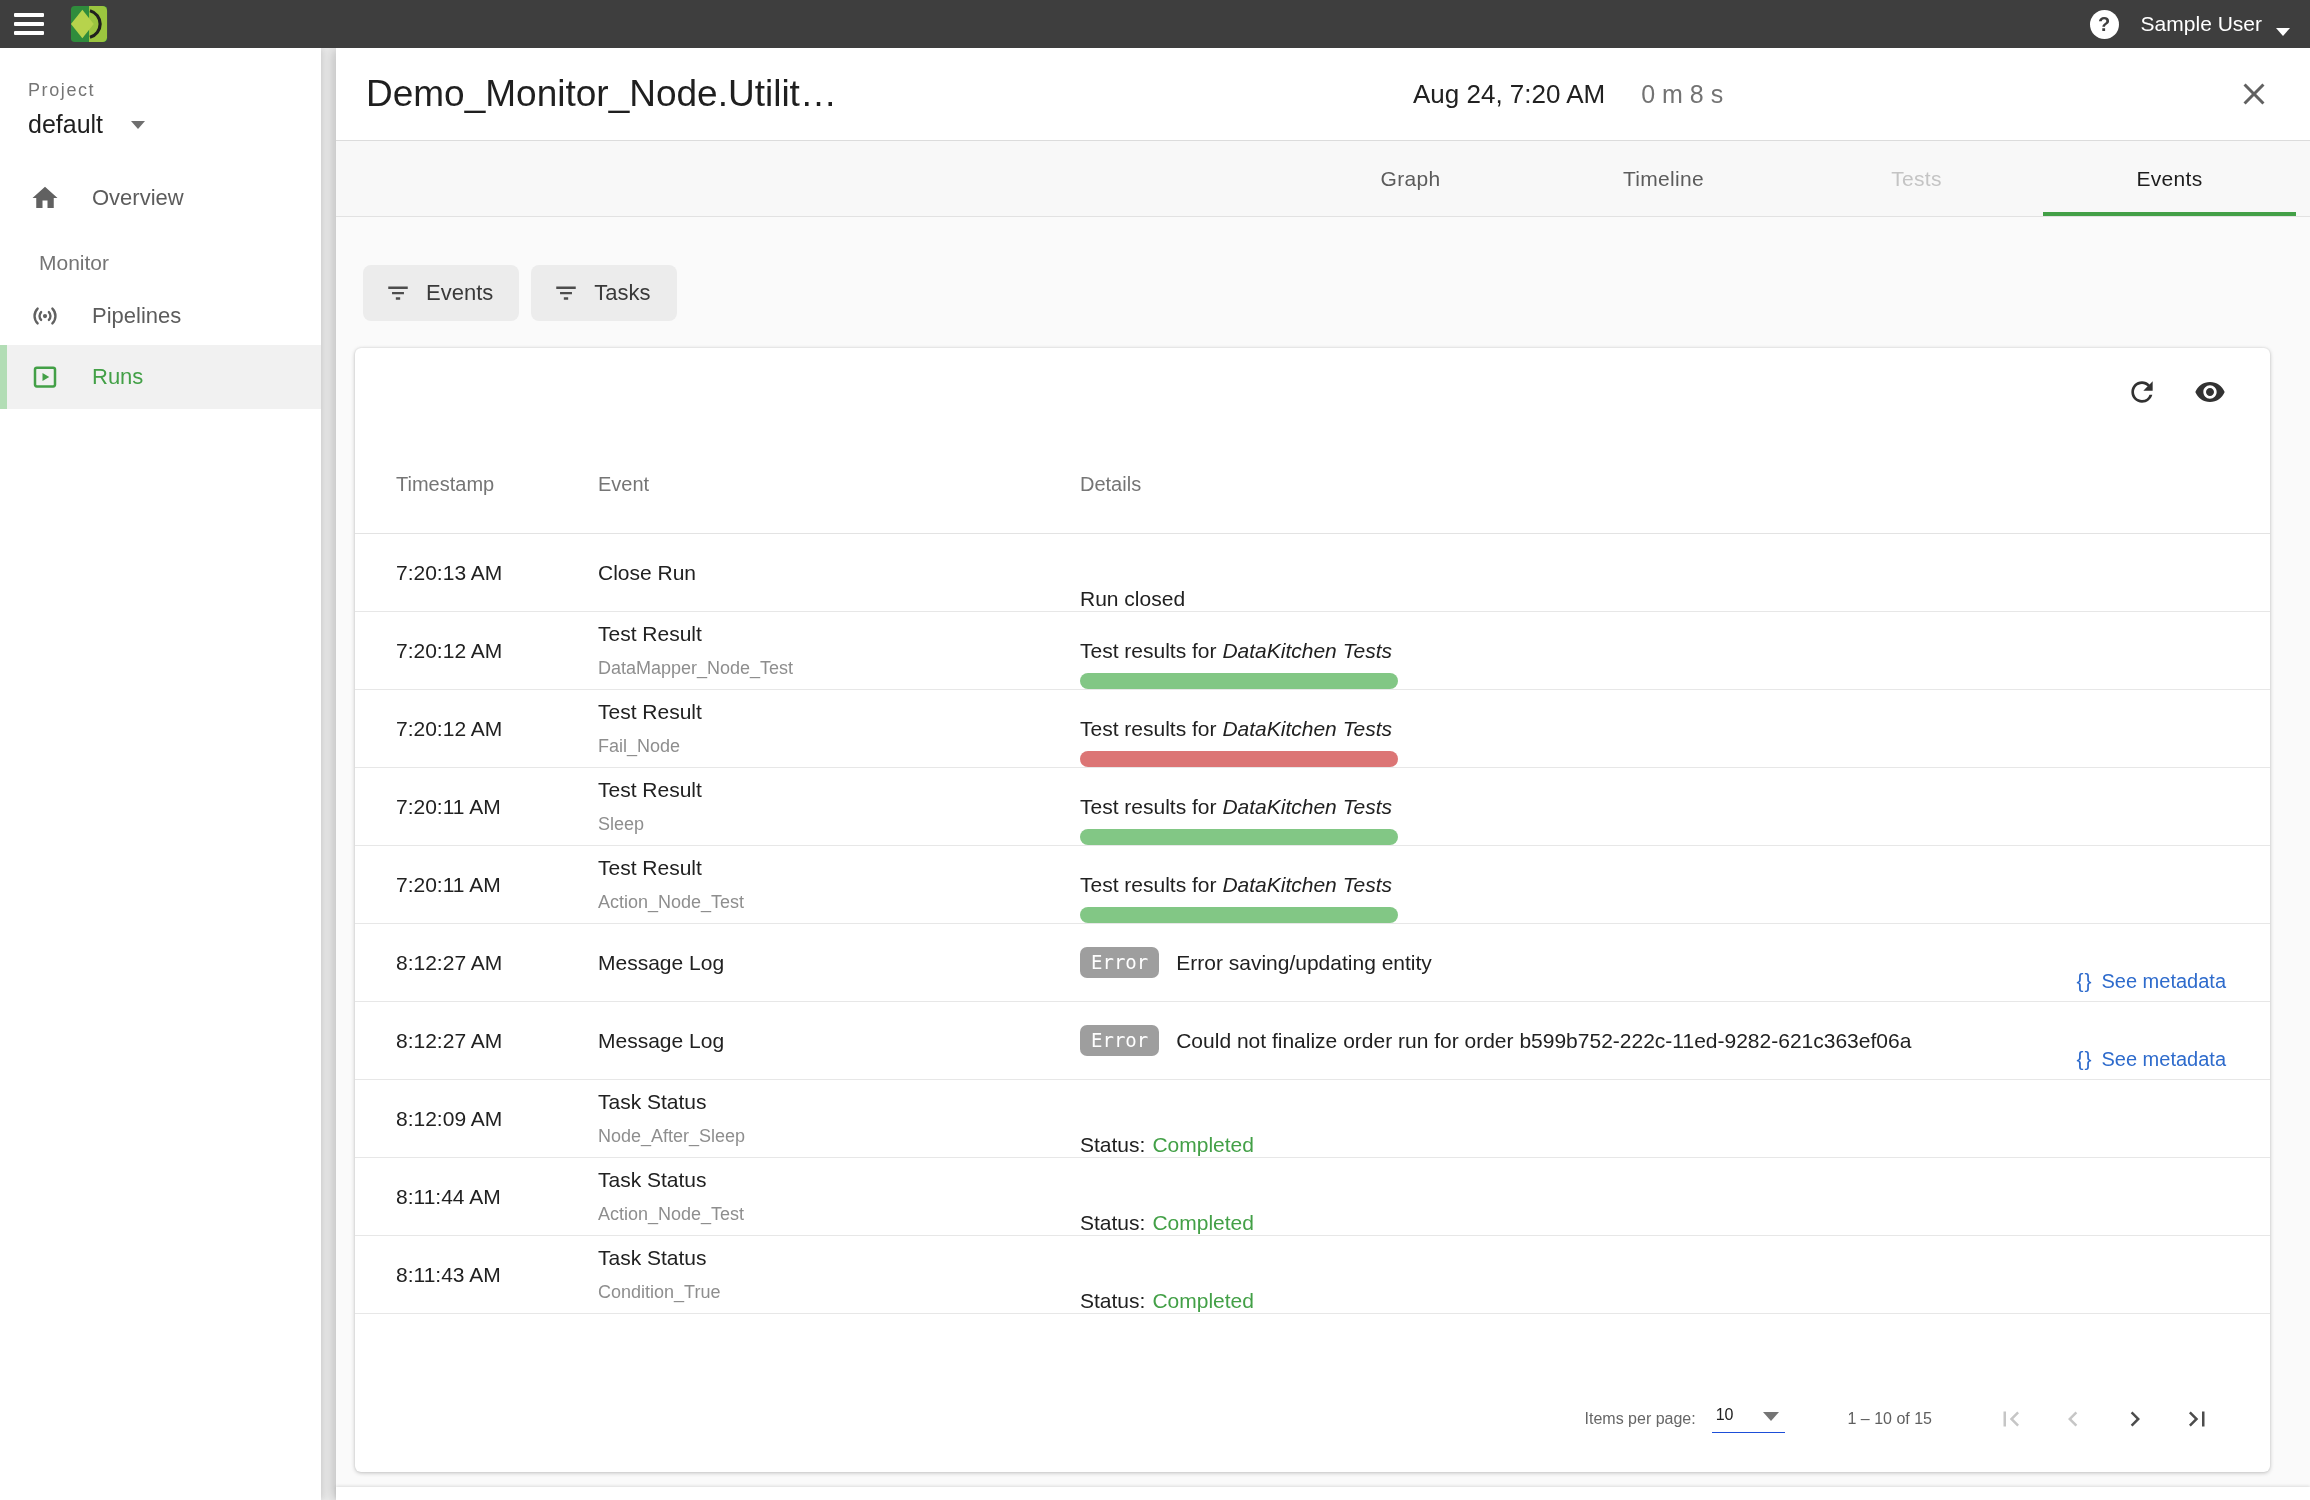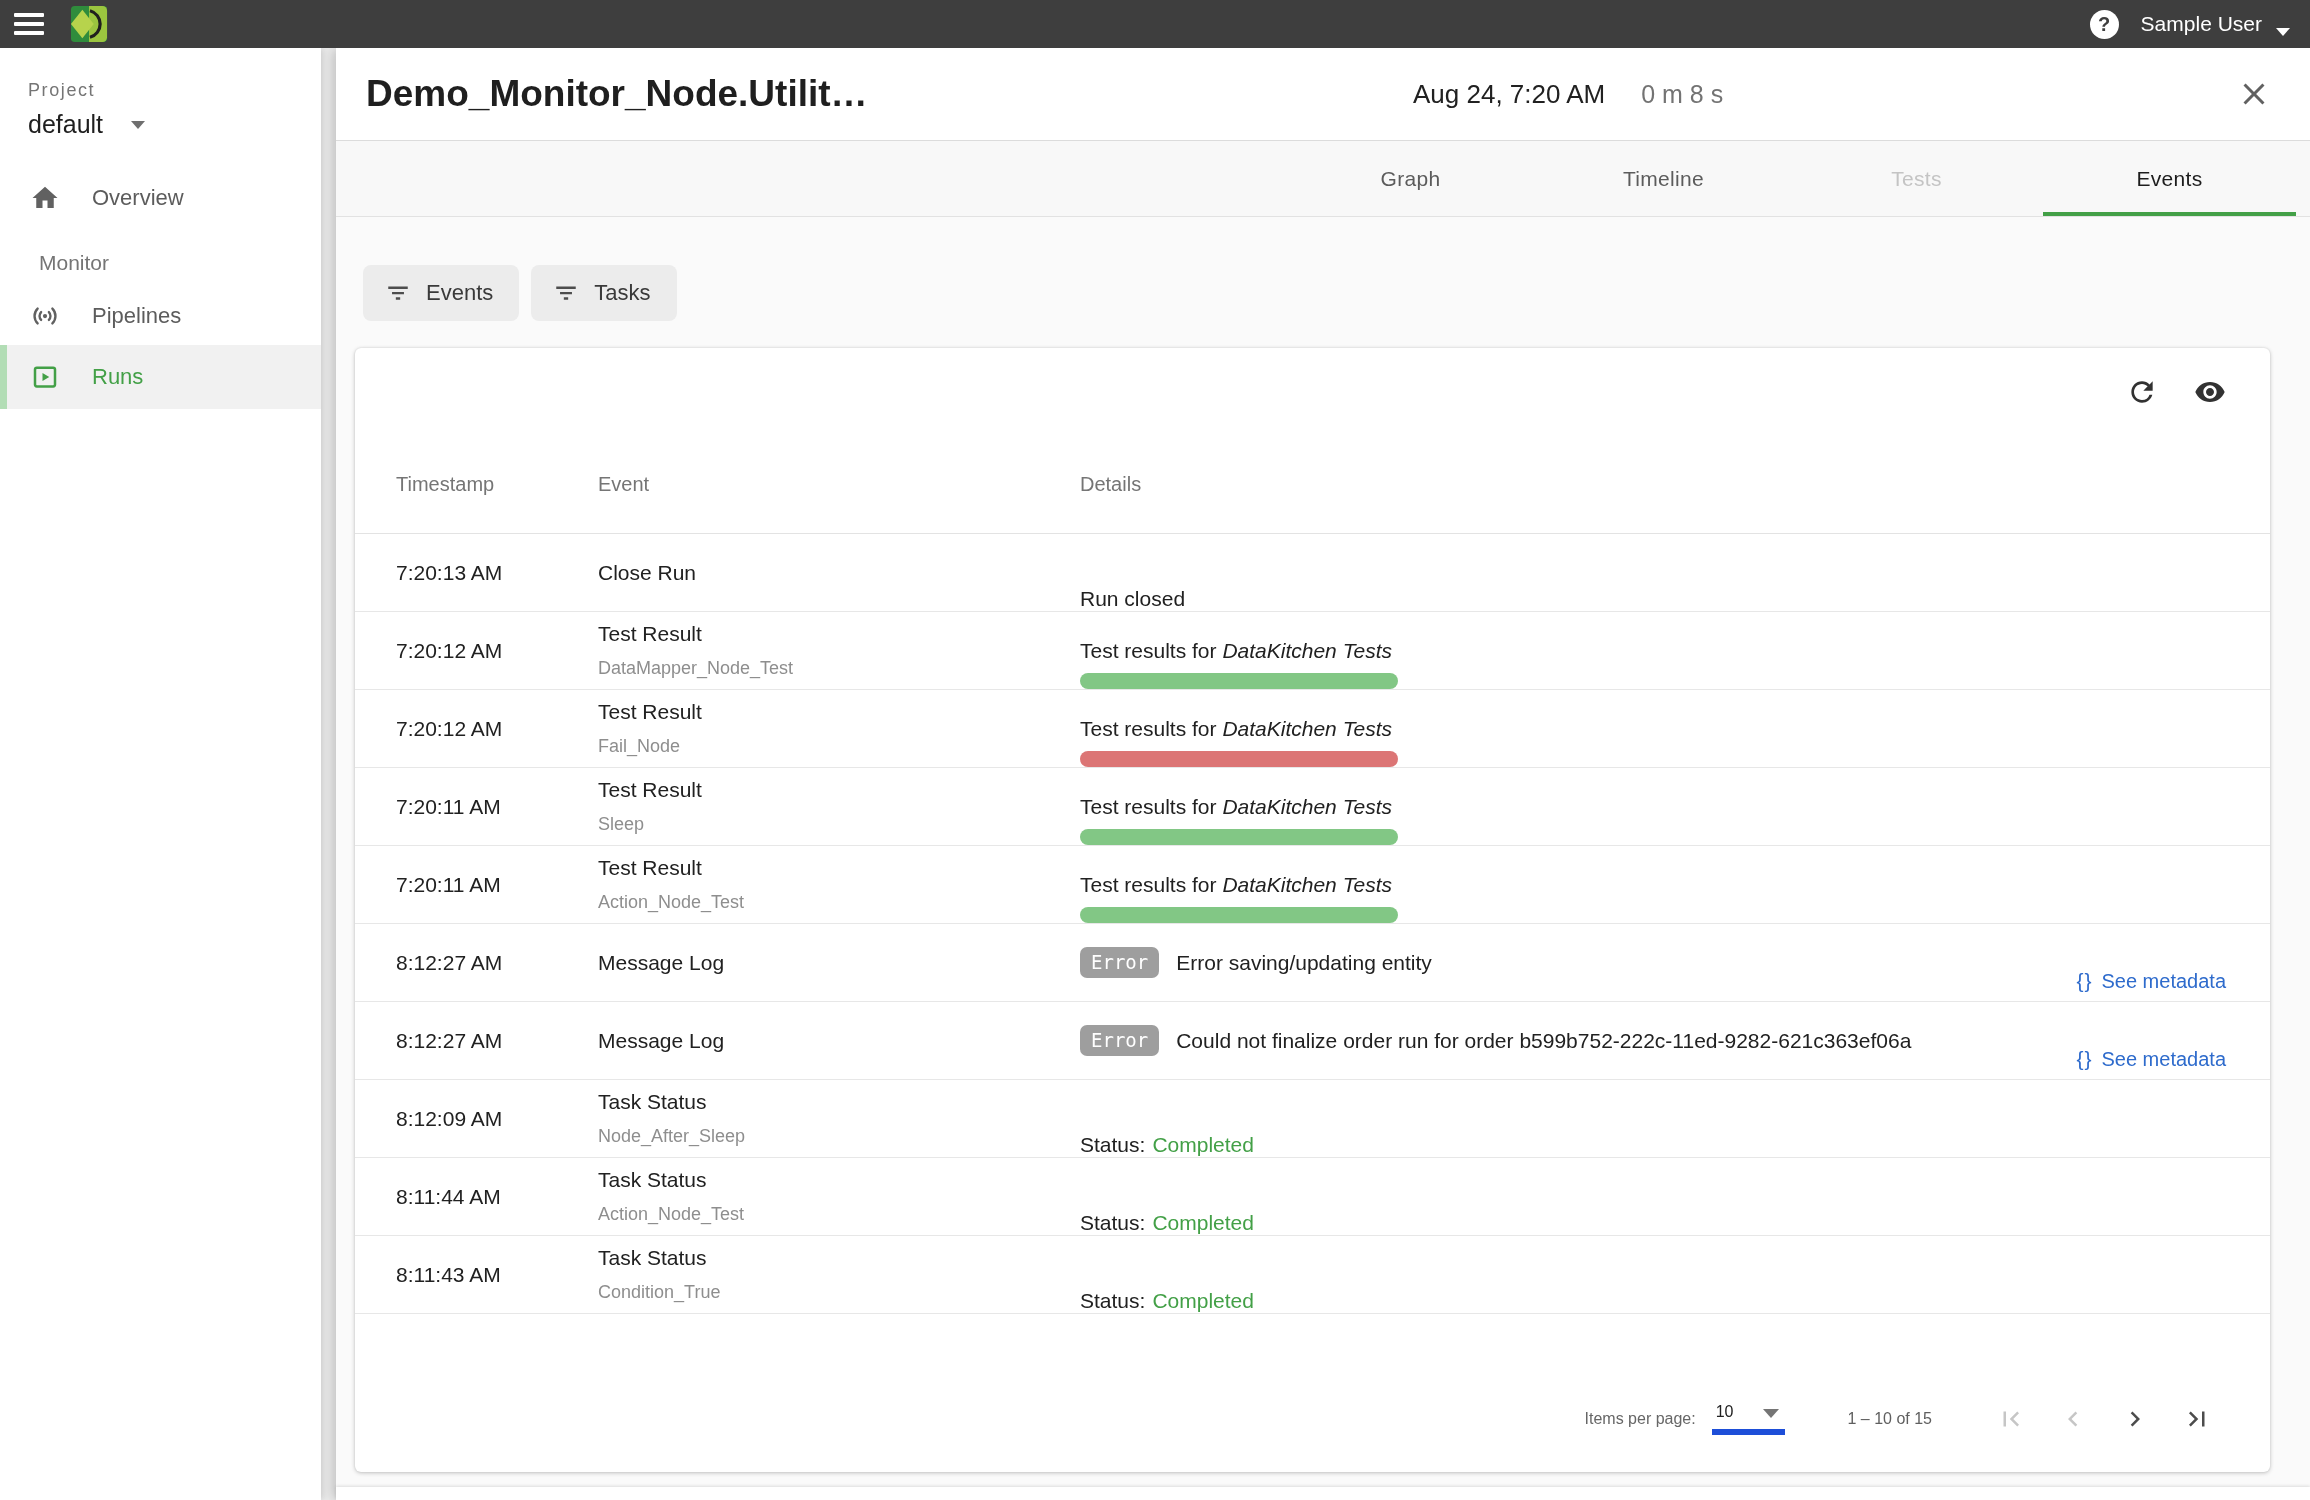--- a/index.html
+++ b/index.html
@@ -29,21 +29,21 @@
   .nav-item{height:58px;display:flex;align-items:center;gap:32px;padding-left:30px;font-size:22px;color:#5c5c5c;cursor:pointer}
   .nav-item .nicon{width:30px;height:30px;flex:0 0 30px}
   .nav-item.first{margin-top:30px}
   .section{margin-top:24px;padding-left:39px;font-size:21px;color:#757575}
   .nav-group{margin-top:12px}
   .nav-item.selected{background:#f1f1f1;border-left:7px solid #b2ddb5;padding-left:23px;color:var(--accent);font-weight:500;height:64px}
 
   
   .drawer{position:absolute;left:336px;top:48px;right:0;bottom:0;background:#fafafa;box-shadow:-5px 0 12px rgba(0,0,0,.18);z-index:10}
   .drawer-header{position:relative;height:93px;background:#fff;border-bottom:1px solid #dcdcdc;display:flex;align-items:center}
-  .title{margin-left:30px;font-size:37px;font-weight:700;color:#1f1f1f;white-space:nowrap}
+  .title{margin-left:30px;font-size:37px;font-weight:400;color:#1f1f1f;white-space:nowrap}
   .meta{position:absolute;left:1077px;top:0;height:100%;display:flex;align-items:center;gap:36px}
   .m-date{font-size:26px;color:#212121}
   .m-dur{font-size:25px;color:#737373}
   .close{position:absolute;right:38px;top:50%;transform:translateY(-50%);width:36px;height:36px;cursor:pointer;color:#616161}
   .close svg{width:100%;height:100%;fill:#616161}
 
   .tabbar{height:76px;background:#f8f8f8;border-bottom:1px solid #e2e2e2;display:flex;justify-content:flex-end;padding-right:14px}
   .tab{width:253px;display:flex;align-items:center;justify-content:center;font-size:21px;font-weight:500;letter-spacing:.3px;color:#5c5c5c;position:relative;cursor:pointer}
   .tab.disabled{color:#c4c4c4;cursor:default}
   .tab.active{color:#1d1d1d}
@@ -72,21 +72,21 @@
   .dt-log{position:relative;height:100%;display:flex;align-items:center;gap:17px}
   .badge{font-family:"DejaVu Sans Mono","Liberation Mono",monospace;font-size:19px;color:#fff;background:var(--badge);padding:6px 11px;border-radius:7px;line-height:1}
   .msg{font-size:21px;color:#212121}
   .meta-link{position:absolute;right:0;bottom:8px;display:flex;align-items:center;gap:9px;font-size:20px;color:var(--link);cursor:pointer;white-space:nowrap}
   .braces{font-size:21px;font-weight:500;letter-spacing:1px}
   .dt-status{font-size:21px;color:#212121}
   .dt-status .ok{font-weight:500;margin-left:7px}
 
   
   .pagination{margin-top:auto;flex:0 0 auto;height:58px;margin-bottom:24px;display:flex;align-items:center;justify-content:flex-end;padding-right:58px;font-size:16px;color:#666}
-  .pg-select{margin-left:16px;display:flex;align-items:flex-start;gap:30px;border-bottom:6px solid #1d4ed8;padding:0 6px 8px 4px;color:#212121;cursor:pointer}
+  .pg-select{margin-left:16px;display:flex;align-items:flex-start;gap:30px;border-bottom:1px solid #1d4ed8;padding:0 6px 8px 4px;color:#212121;cursor:pointer}
   .pg-select .caret{border-top-color:#757575;margin-top:6px;border-left-width:8px;border-right-width:8px;border-top-width:9px}
   .pg-range{margin-left:62px;color:#5f5f5f}
   .pg-nav{margin-left:64px;display:flex;align-items:center;gap:32px}
   .pg-btn{width:30px;height:30px;cursor:pointer}
   .pg-btn svg{width:100%;height:100%;fill:#4c4c4c}
   .pg-btn.disabled{cursor:default}
   .pg-btn.disabled svg{fill:#c6c6c6}
 
   .underlay{position:absolute;left:336px;right:0;bottom:0;height:13px;background:#fff;box-shadow:0 -1px 3px rgba(0,0,0,.12);z-index:15}
 </style>

